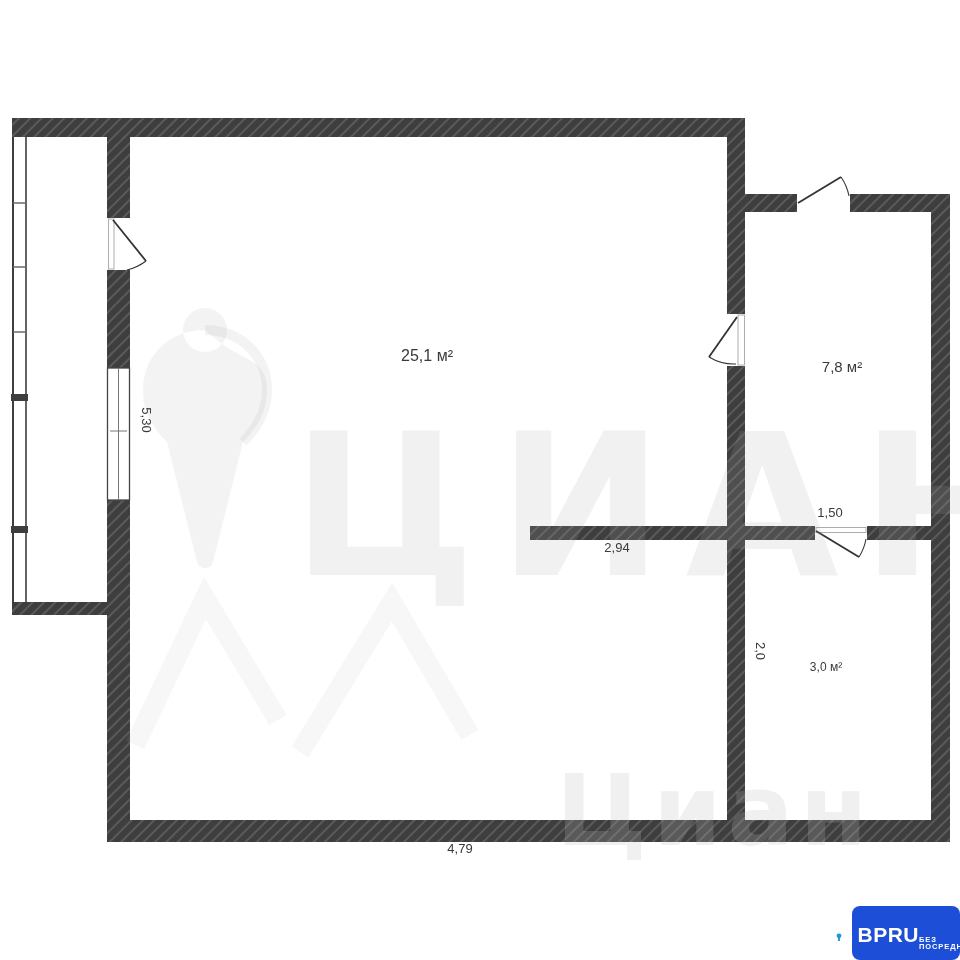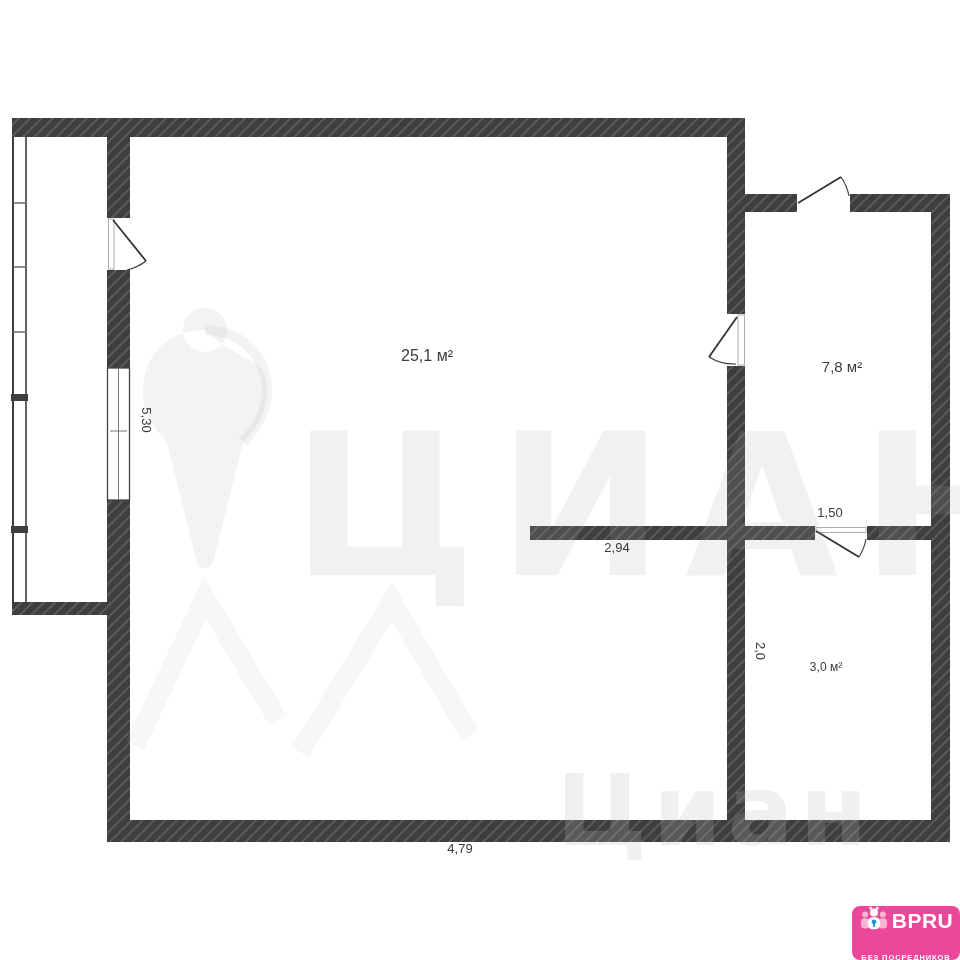--- a/index.html
+++ b/index.html
@@ -23,22 +23,22 @@
   }
   .lbl{
     position:absolute;transform:translate(-50%,-50%);
     color:#3a3a3a;white-space:nowrap;line-height:1;
   }
   .lbl.area{font-size:16px;}
   .lbl.dim{font-size:13px;}
   .lbl.vert{transform:translate(-50%,-50%) rotate(90deg);}
   .logo{
     position:absolute;left:852px;top:906px;width:108px;height:54px;
-    background:#ec4899;border-radius:8px;
-    display:flex;flex-direction:column;align-items:center;justify-content:center;
+    background:#1d4ed8;border-radius:8px;
+    display:flex;align-items:center;justify-content:center;
     color:#ffffff;
   }
   .logo-row{display:flex;align-items:center;gap:3px;margin-top:2px;}
   .logo-title{font-size:21px;font-weight:bold;letter-spacing:0.5px;line-height:1;}
   .logo-sub{font-size:7.5px;font-weight:bold;letter-spacing:0.9px;margin-top:20px;line-height:1;}
 </style>
 </head>
 <body>
 
 <div class="stage">

